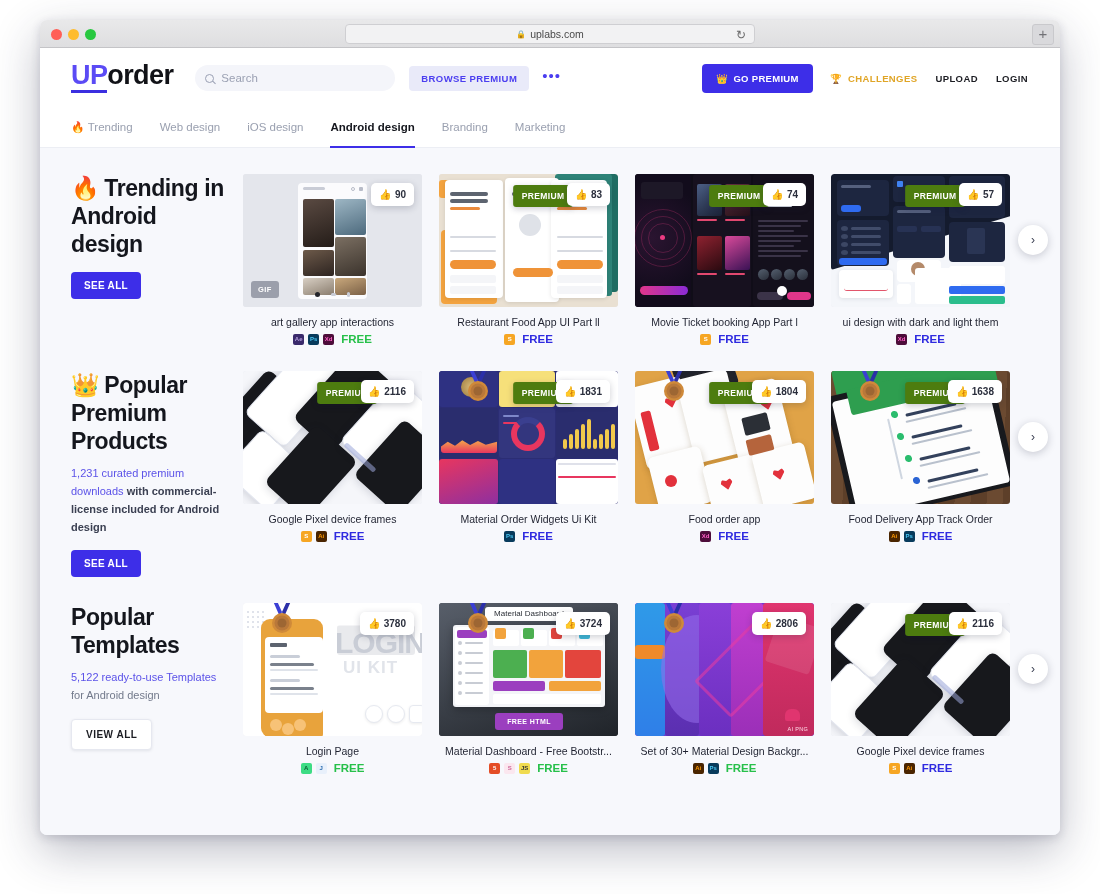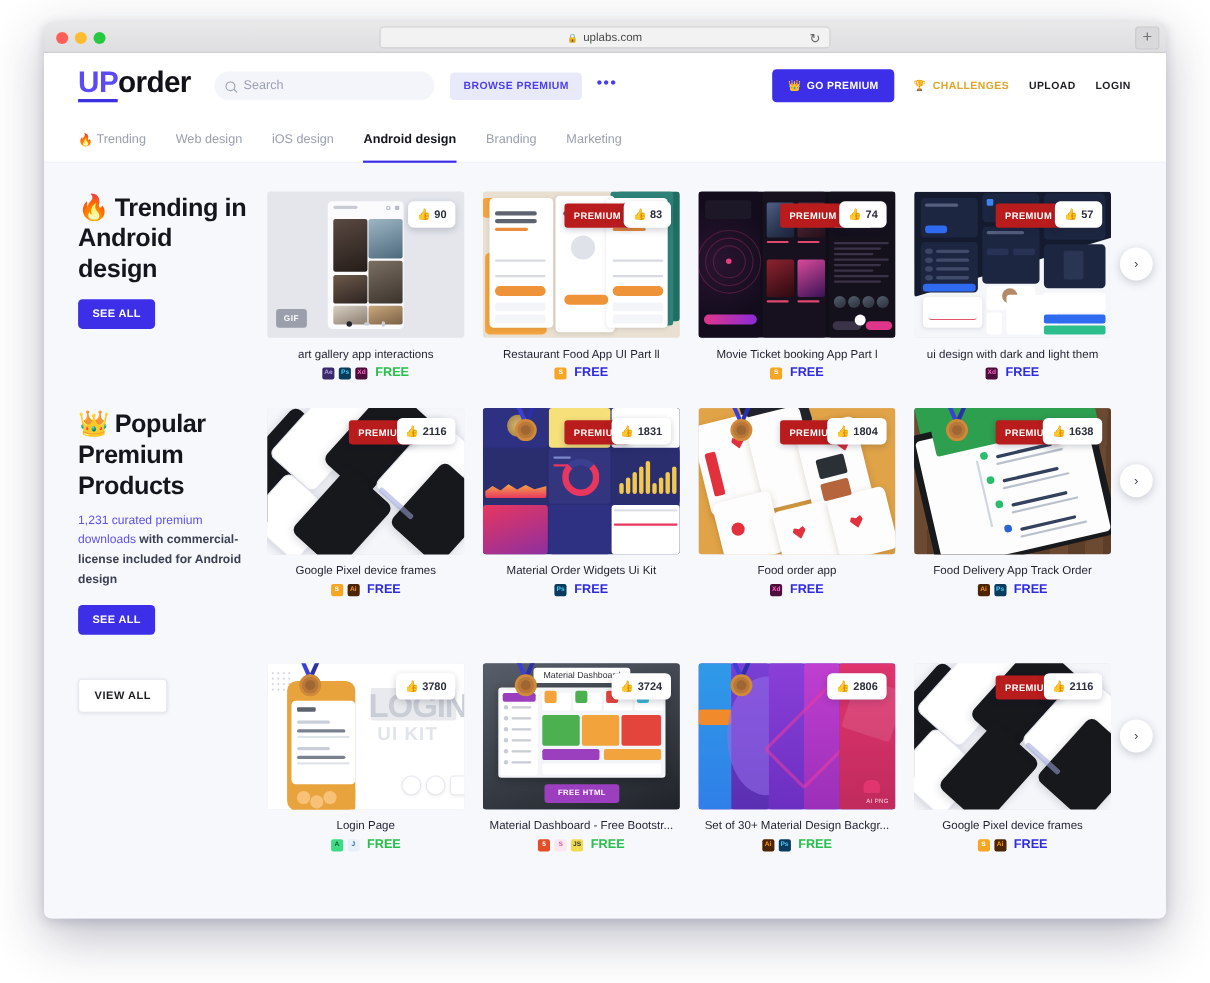--- a/index.html
+++ b/index.html
@@ -197,21 +197,21 @@
     width: 11px; height: 11px; border-radius: 2px;
     font-size: 6px; font-weight: 700; color: #fff;
     display: flex; align-items: center; justify-content: center;
     line-height: 1;
   }
   .free { font-size: 11.5px; font-weight: 700; margin-left: 3px; }
 
   
   .badge-premium {
     position: absolute; top: 11px; left: 50%; transform: translateX(-26%);
-    background: #b91c1c; color: #fff;
+    background: #4d7c0f; color: #fff;
     font-size: 8.5px; font-weight: 700; letter-spacing: 0.4px;
     padding: 6px 9px; border-radius: 3px;
     box-shadow: 0 2px 6px rgba(20,20,60,0.22);
   }
   .badge-likes {
     position: absolute; top: 9px; right: 8px;
     background: #fff; color: #2b2f3d;
     font-size: 10px; font-weight: 700;
     padding: 6px 8px; border-radius: 5px;
     box-shadow: 0 2px 7px rgba(30,35,60,0.22);
@@ -649,21 +649,21 @@
               <span class="tagicon" style="background: rgb(8, 59, 92); color: rgb(73, 200, 245);">Ps</span>
               <span class="free" style="color: rgb(47, 43, 224);">FREE</span>
             </div>
           </div>
         </div>
         <div class="carousel-next" style="top: 92px; right: 12px;">
           <span>›</span>
         </div>
       </div>
       <div class="section">
-        <div class="section-info"><button class="btn-view-all">VIEW ALL</button></div>
+        <div class="section-info"><div class="section-title"><span>Popular Templates</span></div><div class="section-sub"><span class="hl">5,122 ready-to-use Templates</span><span> for Android design</span></div><button class="btn-view-all">VIEW ALL</button></div>
         <div class="cards">
           <div class="card">
             <div class="thumb">
               <div class="art" style="background: rgb(255, 255, 255);">
                 <div class="ph" style="left: 4px; top: 8px; width: 2px; height: 2px; background: rgb(214, 218, 228); border-radius: 50%;"></div>
                 <div class="ph" style="left: 9px; top: 8px; width: 2px; height: 2px; background: rgb(214, 218, 228); border-radius: 50%;"></div>
                 <div class="ph" style="left: 14px; top: 8px; width: 2px; height: 2px; background: rgb(214, 218, 228); border-radius: 50%;"></div>
                 <div class="ph" style="left: 19px; top: 8px; width: 2px; height: 2px; background: rgb(214, 218, 228); border-radius: 50%;"></div>
                 <div class="ph" style="left: 4px; top: 13px; width: 2px; height: 2px; background: rgb(214, 218, 228); border-radius: 50%;"></div>
                 <div class="ph" style="left: 9px; top: 13px; width: 2px; height: 2px; background: rgb(214, 218, 228); border-radius: 50%;"></div>

